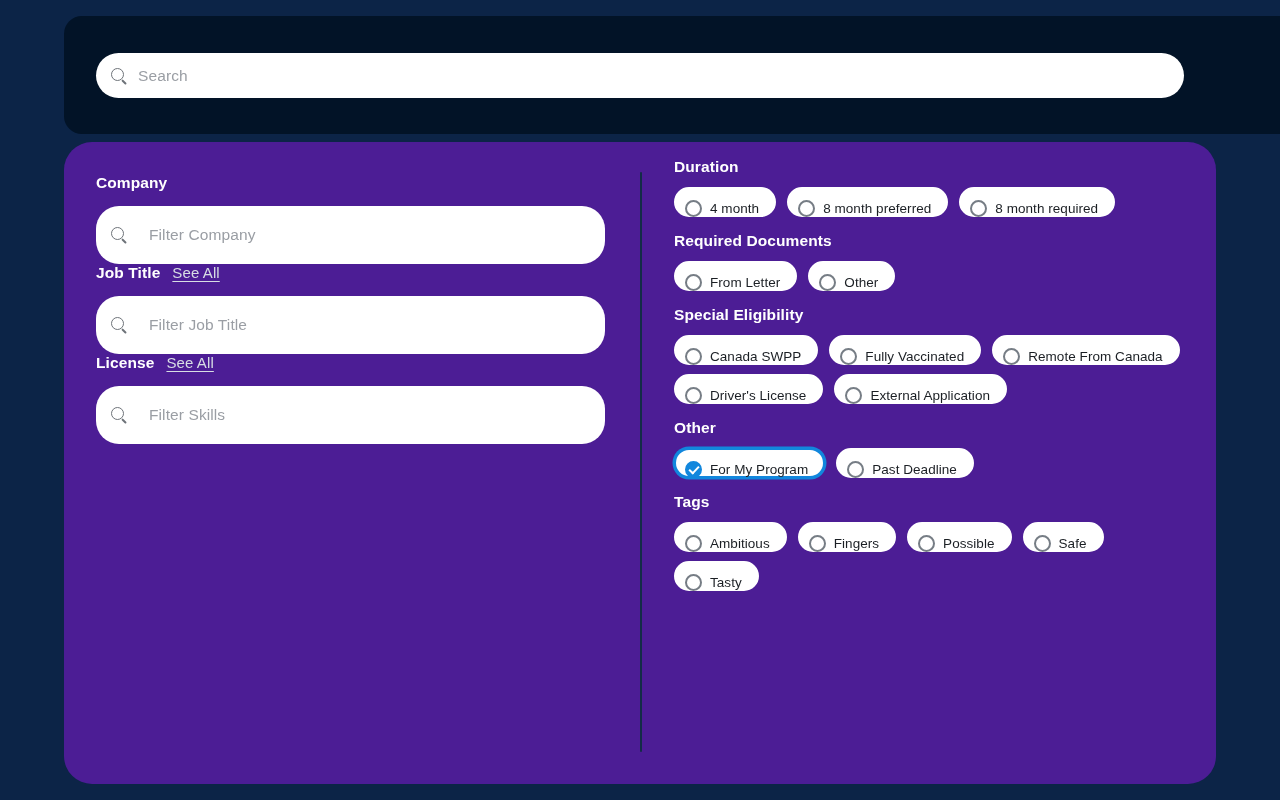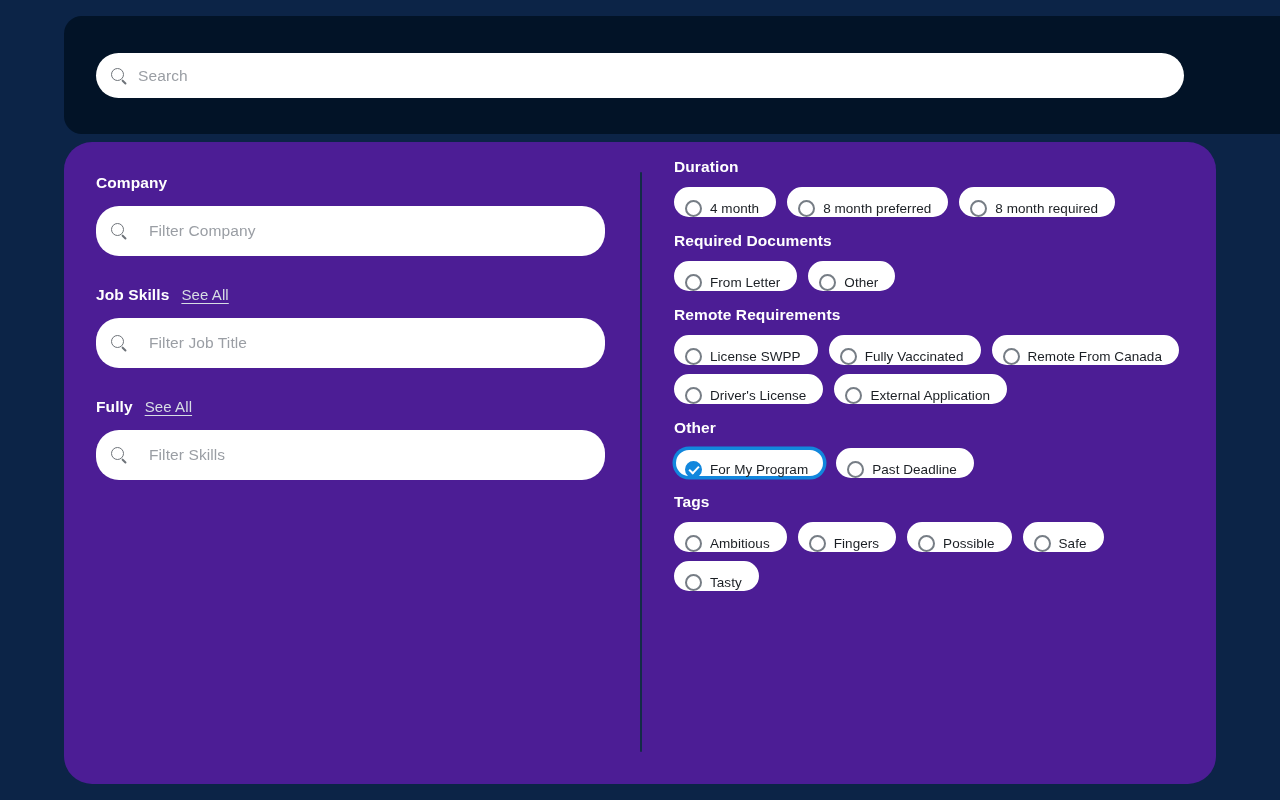--- a/index.html
+++ b/index.html
@@ -121,27 +121,26 @@
     font-weight: normal;
     color: #d7dde4;
     text-decoration: underline;
     text-underline-offset: 3px;
     cursor: pointer;
     letter-spacing: .1px;
   }
 
   .filter-box {
     width: 509px;
-    height: 50px;
+    height: 58px;
     background: #ffffff;
     border-radius: 23px;
     display: flex;
     align-items: center;
     padding-left: 14px;
-    margin-bottom: 30px;
   }
 
   
   .right-col {
     position: absolute;
     left: 610px;
     top: 16px;
     width: 510px;
   }
 
@@ -228,30 +227,30 @@
 
       <div class="field-label">
         <span>Company</span>
       </div>
       <div class="filter-box">
         <span class="mag"></span>
         <span class="ph indent">Filter Company</span>
       </div>
 
       <div class="field-label">
-        <span>Job Skills</span>
+        <span>Job Title</span>
         <span class="see-all">See All</span>
       </div>
       <div class="filter-box">
         <span class="mag"></span>
         <span class="ph indent">Filter Job Title</span>
       </div>
 
       <div class="field-label">
-        <span>Fully</span>
+        <span>License</span>
         <span class="see-all">See All</span>
       </div>
       <div class="filter-box">
         <span class="mag"></span>
         <span class="ph indent">Filter Skills</span>
       </div>
     </div>
 
     <div class="right-col">
         <div class="group">
@@ -278,25 +277,25 @@
               <span class="radio"></span>
               <span class="chip-label">From Letter</span>
             </div>
             <div class="chip">
               <span class="radio"></span>
               <span class="chip-label">Other</span>
             </div>
           </div>
         </div>
         <div class="group">
-          <div class="group-title">Remote Requirements</div>
-          <div class="chips">
-            <div class="chip">
-              <span class="radio"></span>
-              <span class="chip-label">License SWPP</span>
+          <div class="group-title">Special Eligibility</div>
+          <div class="chips">
+            <div class="chip">
+              <span class="radio"></span>
+              <span class="chip-label">Canada SWPP</span>
             </div>
             <div class="chip">
               <span class="radio"></span>
               <span class="chip-label">Fully Vaccinated</span>
             </div>
             <div class="chip">
               <span class="radio"></span>
               <span class="chip-label">Remote From Canada</span>
             </div>
             <div class="chip">

